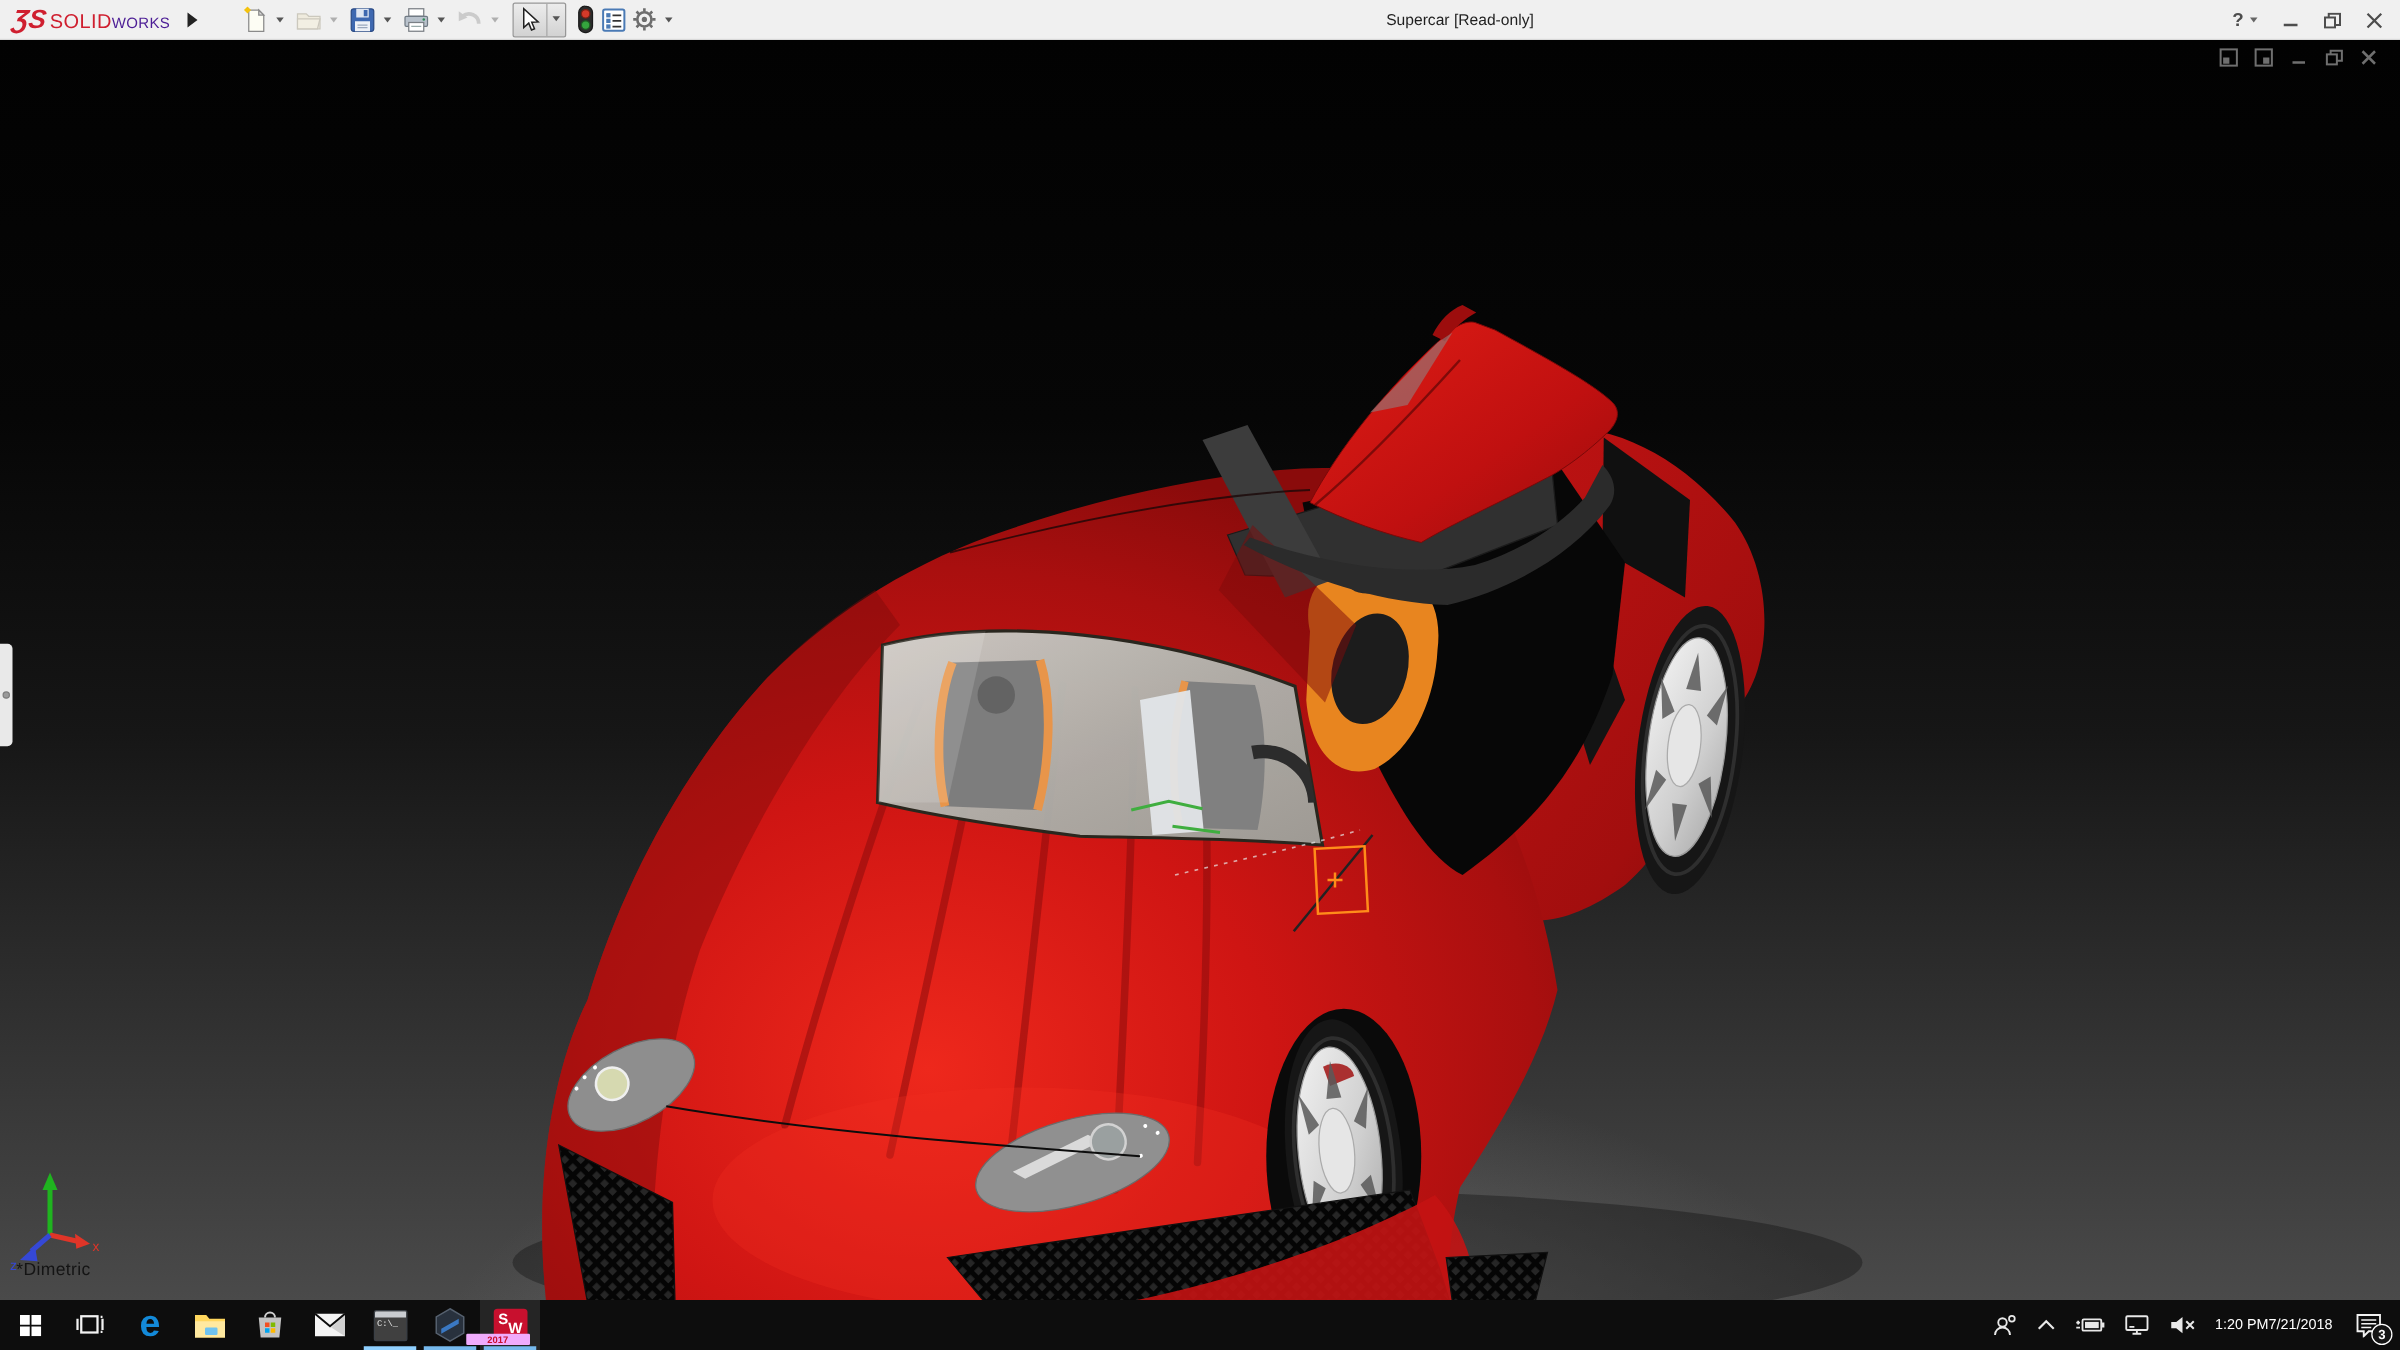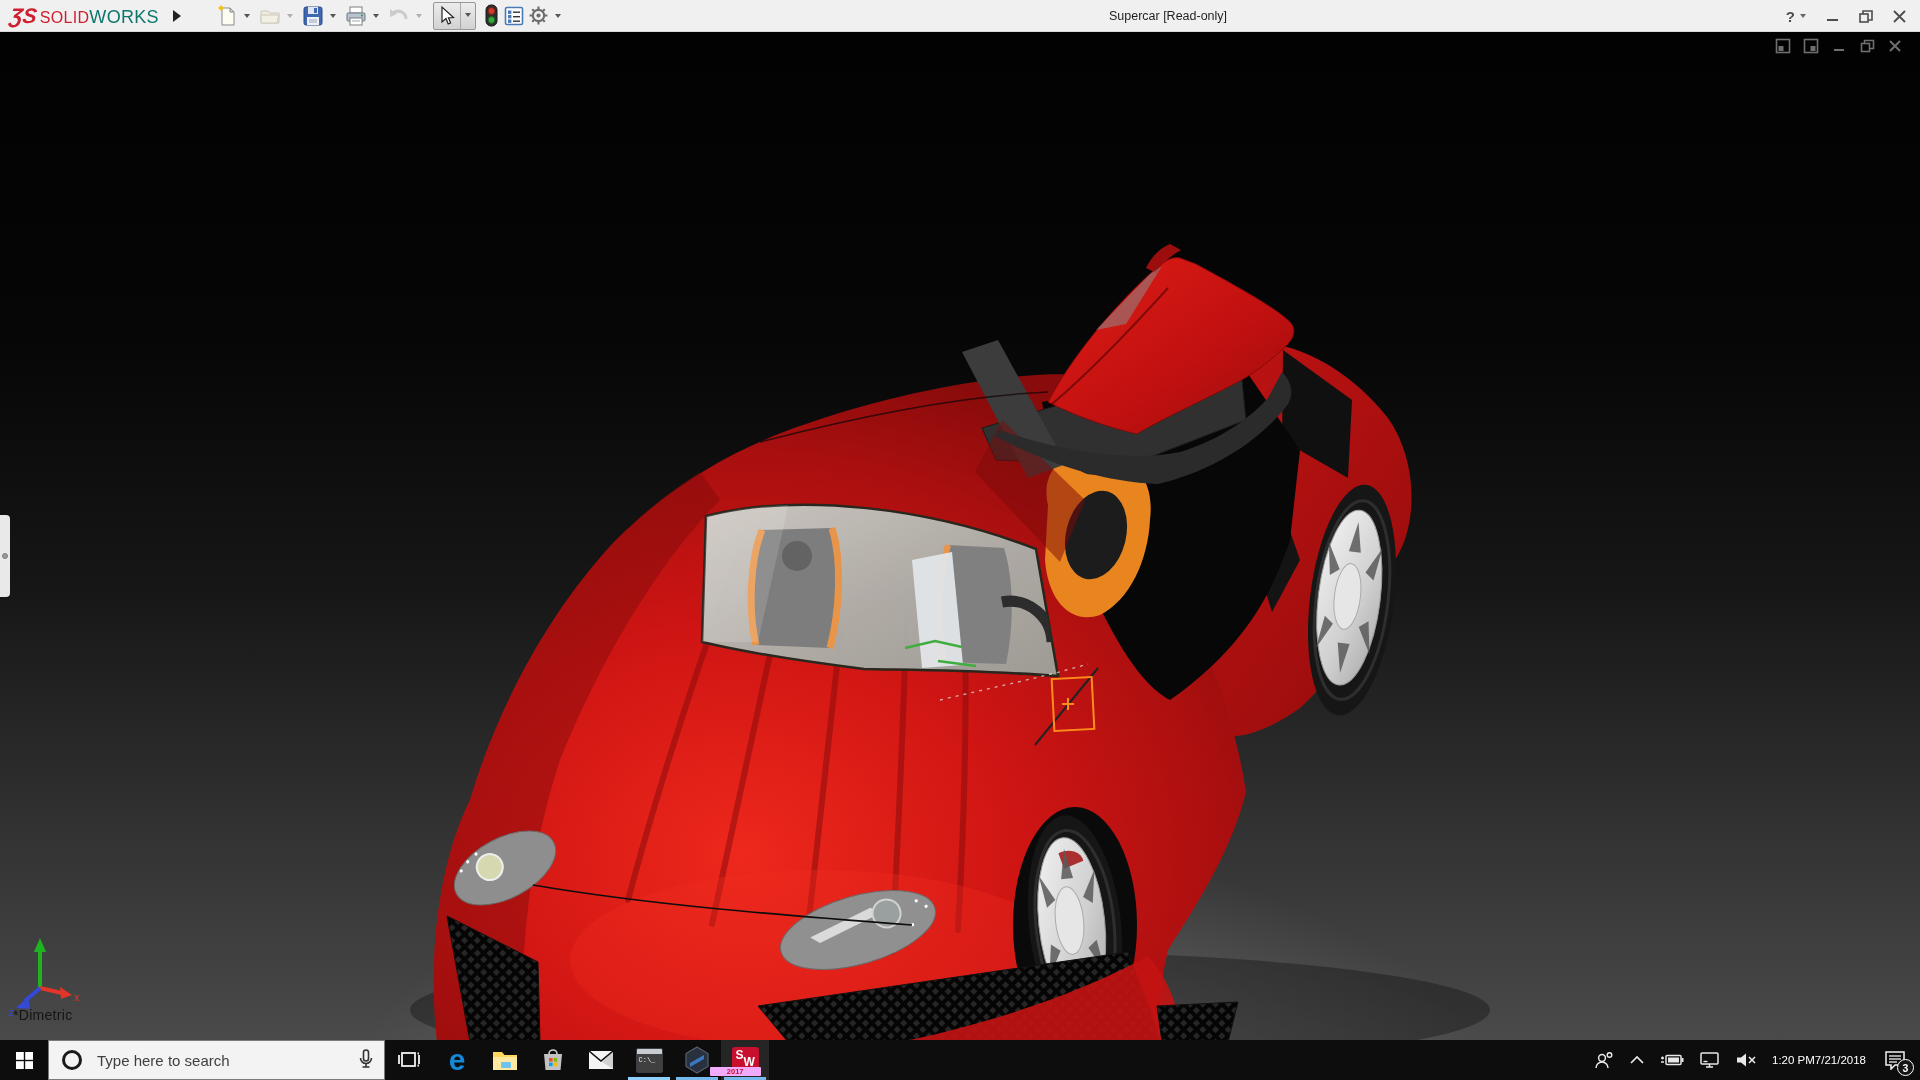--- a/index.html
+++ b/index.html
@@ -6,21 +6,21 @@
   *{box-sizing:border-box;}
   #screen{position:relative;width:1920px;height:1080px;overflow:hidden;
           font-family:"Liberation Sans",sans-serif;user-select:none;}
 
   
   #titlebar{position:absolute;left:0;top:0;width:1920px;height:32px;background:#f0f0f0;
             border-bottom:1px solid #d9d9d9;display:flex;align-items:center;}
   .logo{display:flex;align-items:baseline;margin-left:10px;cursor:default;}
   .logo-glyph{font-style:italic;font-weight:bold;font-size:21px;color:#cf1f2f;transform:skewX(-8deg);margin-right:3px;}
   .logo-bold{font-weight:normal;font-size:16px;color:#cf1f2f;letter-spacing:.3px;}
-  .logo-light{font-weight:normal;font-size:18px;color:#0f766e;letter-spacing:.3px;text-align:center;}
+  .logo-light{font-weight:normal;font-size:12px;color:#4c1d95;letter-spacing:.3px;text-align:center;}
   .flyout{margin-left:14px;width:0;height:0;border:6px solid transparent;border-left:8px solid #222;}
   #main-toolbar{display:flex;align-items:center;margin-left:30px;gap:2px;}
   .tb-btn{display:flex;align-items:center;padding:2px 1px;border-radius:2px;}
   .tb-caret{width:0;height:0;border:3.5px solid transparent;border-top:4px solid #555;margin:4px 6px 0 3px;}
   .disabled{opacity:.42;}
   .select-group{display:flex;align-items:stretch;border:1px solid #979797;background:linear-gradient(#ececec,#d2d2d2);
                 border-radius:2px;margin:0 3px;}
   .select-main{padding:2px 4px;border-right:1px solid #a8a8a8;display:flex;align-items:center;}
   .select-drop{display:flex;align-items:center;padding:0 4px;}
   .select-drop .tb-caret{margin:2px 0 0 0;}
@@ -424,30 +424,20 @@
   <div id="taskbar">
     <div id="start-btn">
       <svg width="17" height="17" viewBox="0 0 17 17">
         <rect x="0" y="0" width="7.8" height="7.8" fill="#fff"></rect>
           <rect x="9.2" y="0" width="7.8" height="7.8" fill="#fff"></rect>
         <rect x="0" y="9.2" width="7.8" height="7.8" fill="#fff"></rect>
           <rect x="9.2" y="9.2" width="7.8" height="7.8" fill="#fff"></rect>
       </svg>
     </div>
 
-    <div id="search-box">
-      <svg width="22" height="22" viewBox="0 0 22 22">
-        <circle cx="11" cy="11" r="8.5" fill="none" stroke="#1a1a1a" stroke-width="3"></circle>
-      </svg>
-      <input type="text" placeholder="Type here to search" style="">
-      <svg width="16" height="22" viewBox="0 0 16 22">
-        <rect x="5.5" y="1" width="5" height="11" rx="2.5" fill="none" stroke="#333" stroke-width="1.6"></rect>
-        <path d="M2.5,9 a5.5,5.5 0 0 0 11,0 M8,14.5 V18 M4.5,18 h7" fill="none" stroke="#333" stroke-width="1.6"></path>
-      </svg>
-    </div>
 
     <div class="tb-app">
       <svg width="24" height="22" viewBox="0 0 24 22">
         <rect x="5" y="4" width="13" height="13" fill="none" stroke="#f2f2f2" stroke-width="1.8"></rect>
         <path d="M2,6 V15 M22,6 V15" stroke="#f2f2f2" stroke-width="1.8"></path>
         <path d="M20.5,4.5 h1.5 M20.5,16.5 h1.5" stroke="#f2f2f2" stroke-width="1.8"></path>
       </svg>
     </div>
 
     <div class="tb-app">

